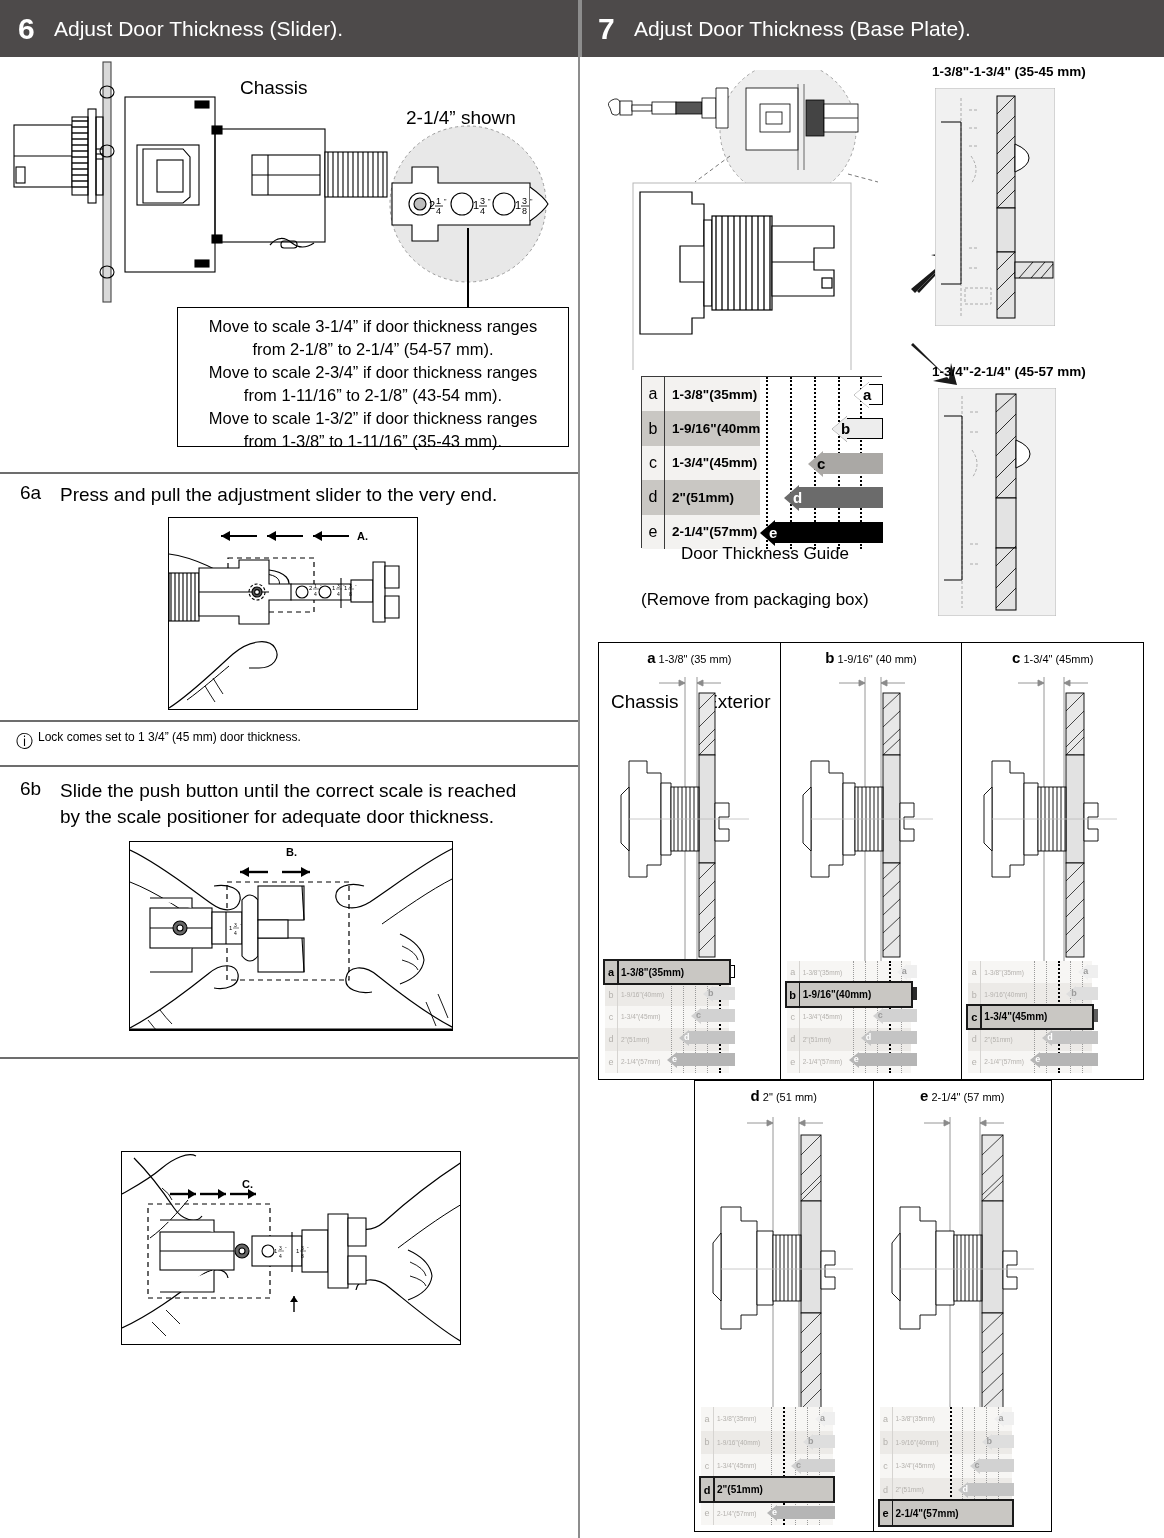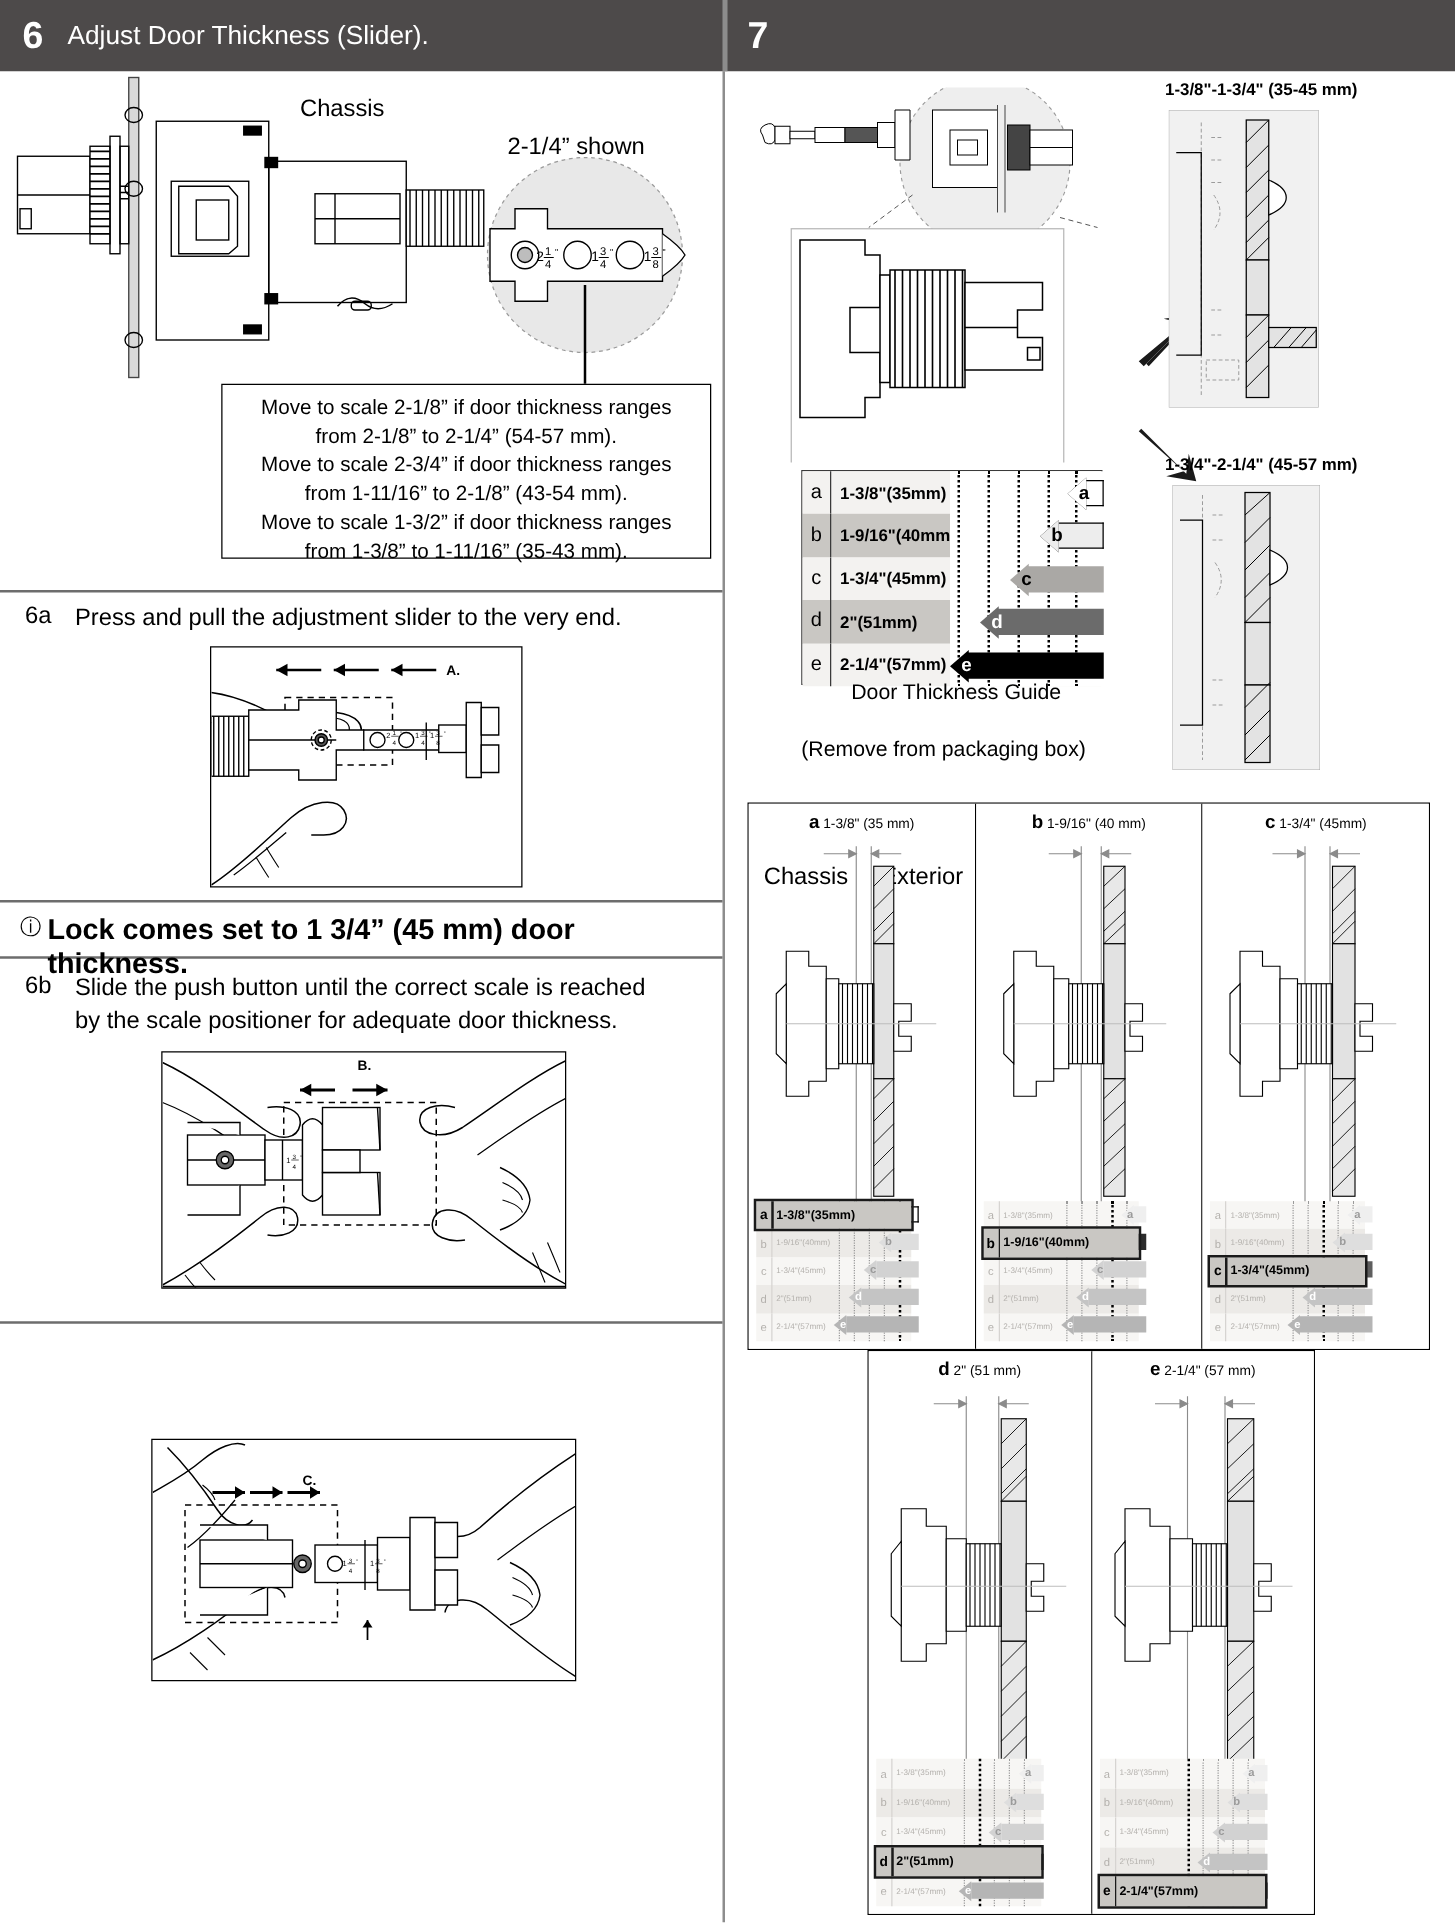--- a/index.html
+++ b/index.html
@@ -29,21 +29,21 @@
   
   .left-col { position:absolute; top:57px; left:0; width:578px; height:1481px; }
   .rule { position:absolute; left:0; width:578px; height:2px; background:#6d6d6d; }
 
   .step { position:absolute; display:flex; }
   .step-num { width:60px; font-size:19px; padding-left:20px; }
   .step-txt { font-size:19px; line-height:26px; width:470px; }
 
   .note { position:absolute; display:flex; align-items:flex-start; }
   .note-icon { width:38px; padding-left:16px; font-size:17px; }
-  .note-txt { font-size:23px; font-weight:bold; }
+  .note-txt { font-size:12px; font-weight:normal; }
 
   
   .rangebox {
     position:absolute; left:177px; top:307px; width:392px; height:140px;
     border:1.6px solid #000; background:#fff;
     padding:7px 8px 4px 8px;
   }
   .rangebox p { margin:0; font-size:16.5px; line-height:23px; text-align:center; }
   .rangebox .ln2 { text-indent:0; }
 
@@ -119,20 +119,21 @@
 
   <div class="hdr"></div>
   <div class="hdr-divider"></div>
 
   <div class="hdr-sec left">
     <span class="hdr-num">6</span>
     <span class="hdr-title">Adjust Door Thickness (Slider).</span>
   </div>
   <div class="hdr-sec right">
     <span class="hdr-num">7</span>
+    <span class="hdr-title">Adjust Door Thickness (Base Plate).</span>
   </div>
 
   <div class="col-split"></div>
 
   <div class="left-col">
 
     <div class="svgbox" style="left:0;top:0;width:578px;height:250px;">
       <svg width="578" height="250" viewBox="0 0 578 250">
         <g stroke="#000" fill="none" stroke-width="1.1">
 
@@ -228,21 +229,21 @@
       </svg>
     </div>
 
     <div style="position:absolute;left:240px;top:20px;font-size:19px;">Chassis</div>
     <div style="position:absolute;left:406px;top:50px;font-size:19px;">2-1/4” shown</div>
   </div>
 
   <div class="leader"></div>
 
   <div class="rangebox">
-    <p>Move to scale 2-1/8” if door thickness ranges</p>
+    <p>Move to scale 3-1/4” if door thickness ranges</p>
     <p class="ln2">from 2-1/8” to 2-1/4” (54-57 mm).</p>
     <p>Move to scale 2-3/4” if door thickness ranges</p>
     <p class="ln2">from 1-11/16” to 2-1/8” (43-54 mm).</p>
     <p>Move to scale 1-3/2” if door thickness ranges</p>
     <p class="ln2">from 1-3/8” to 1-11/16” (35-43 mm).</p>
   </div>
 
   <div class="rule" style="top:472px;"></div>
   <div class="rule" style="top:720px;"></div>
   <div class="rule" style="top:765px;"></div>

